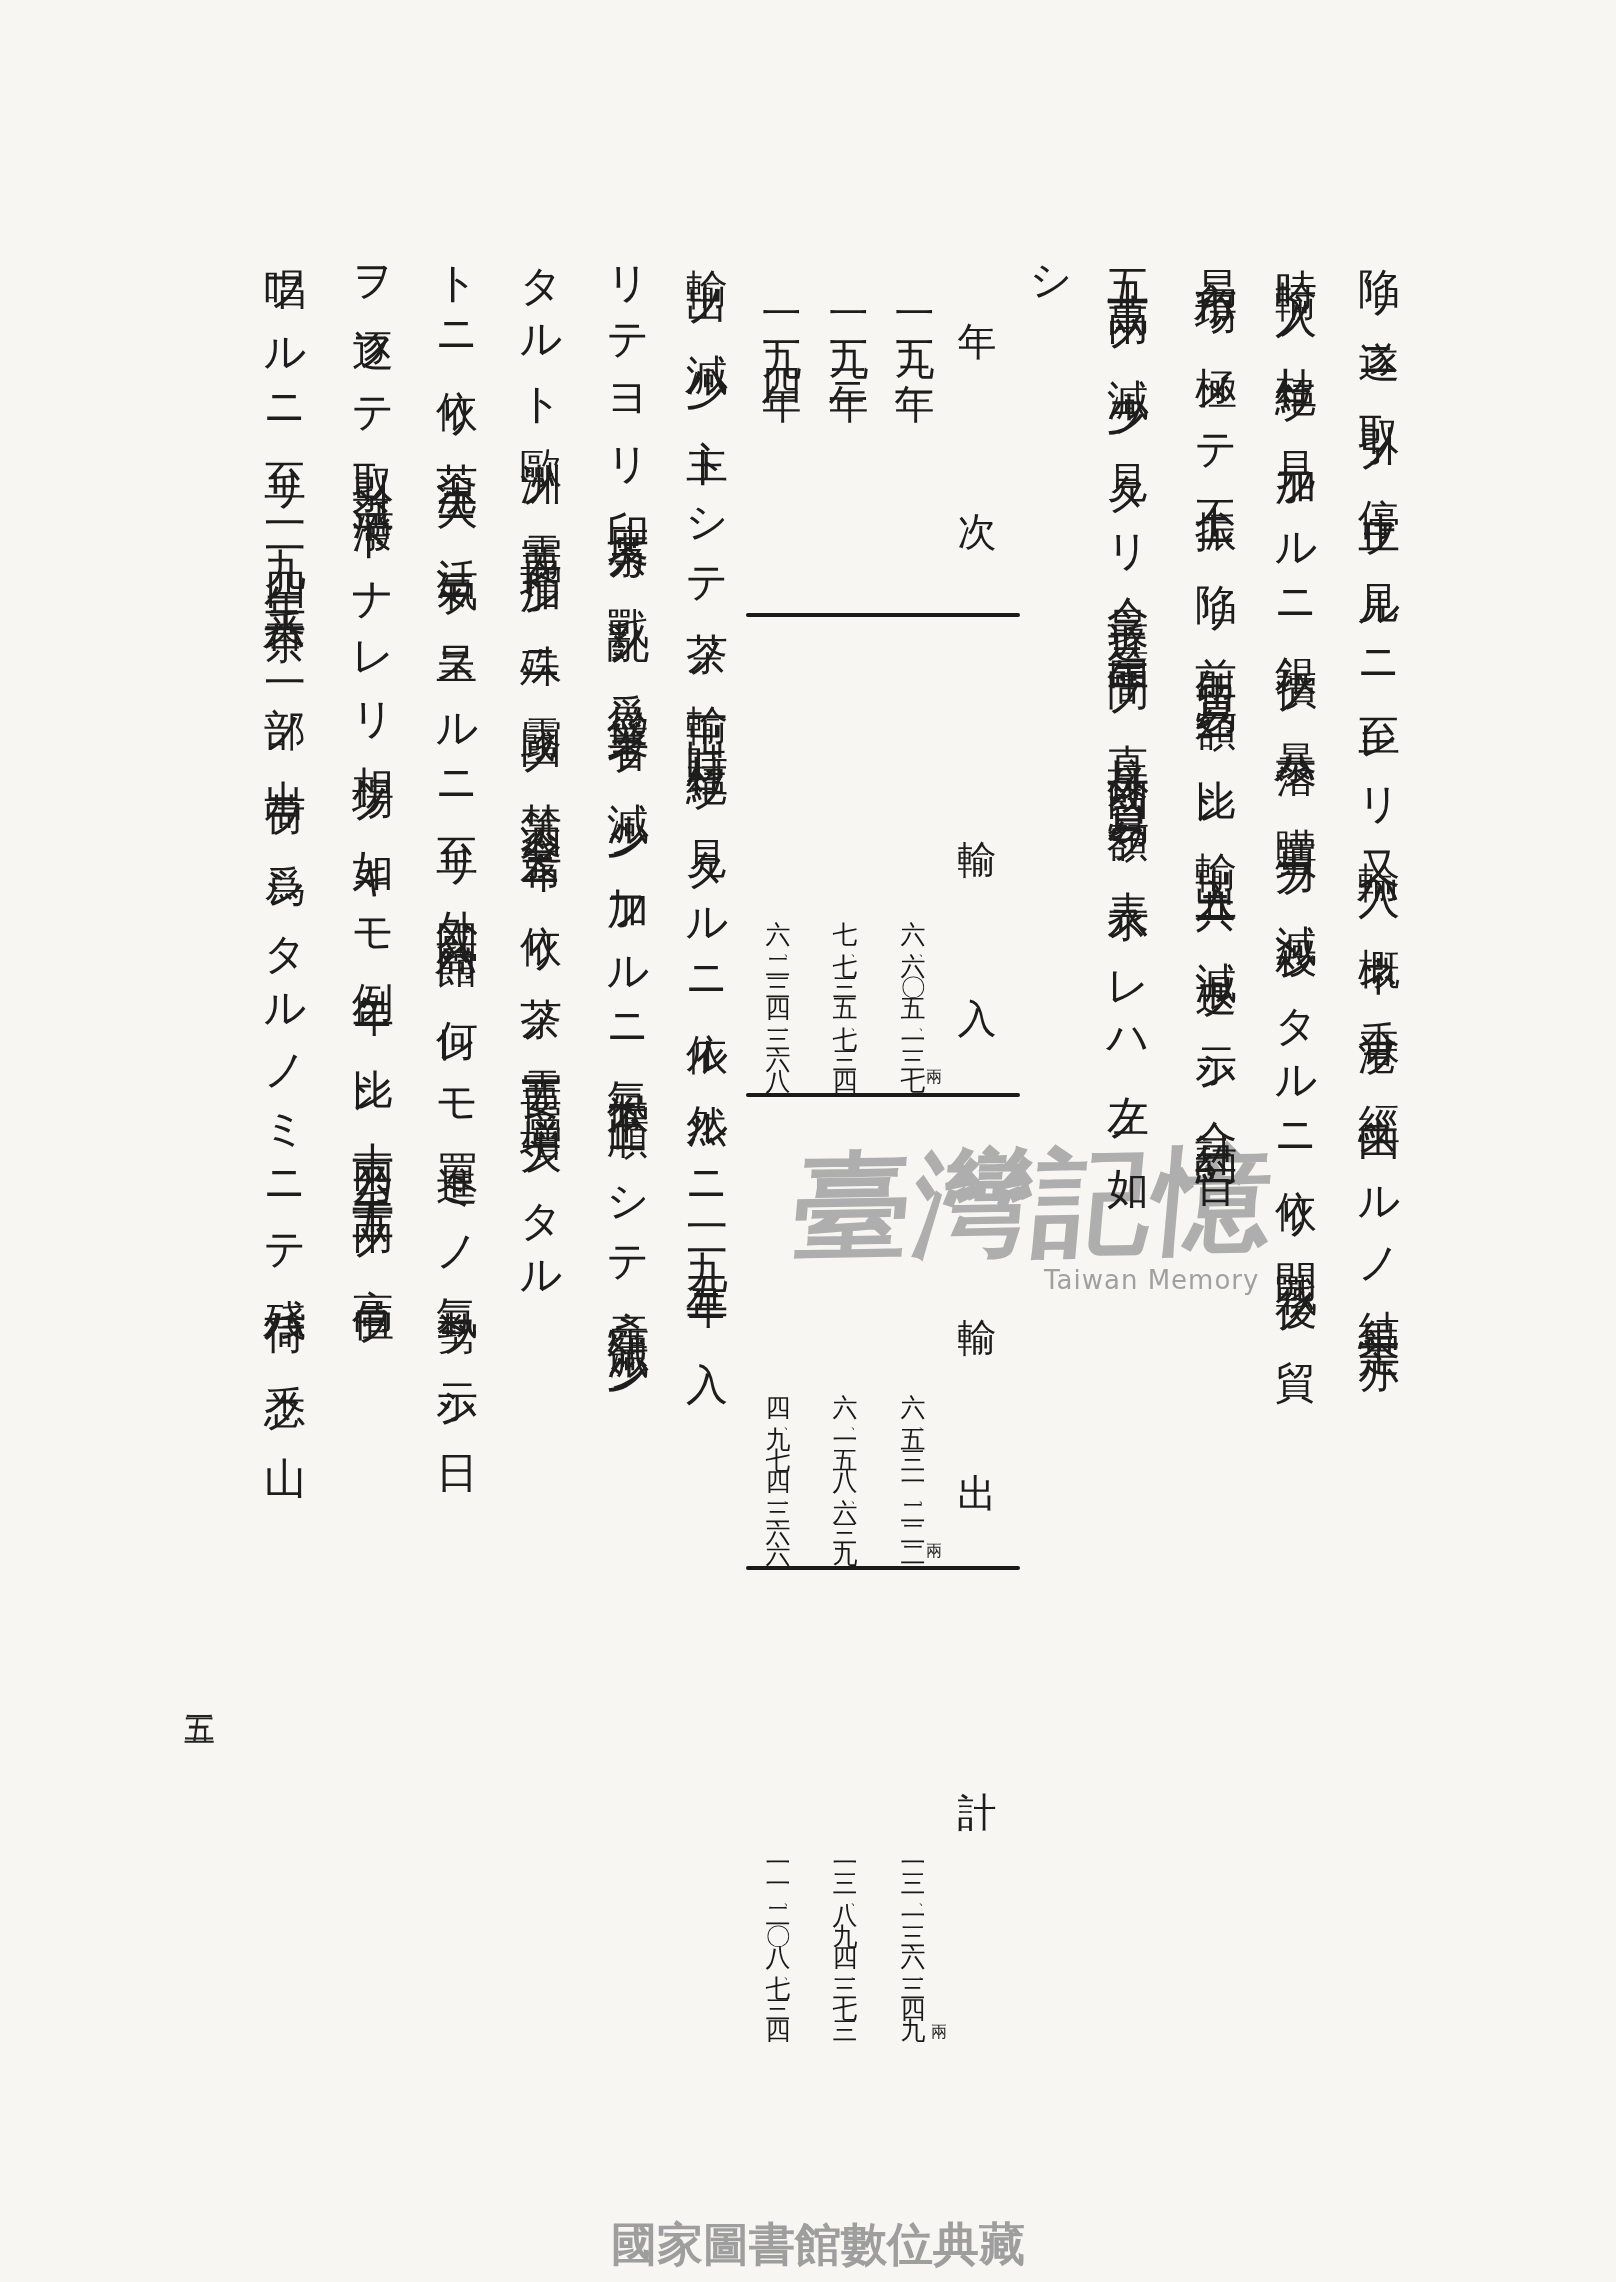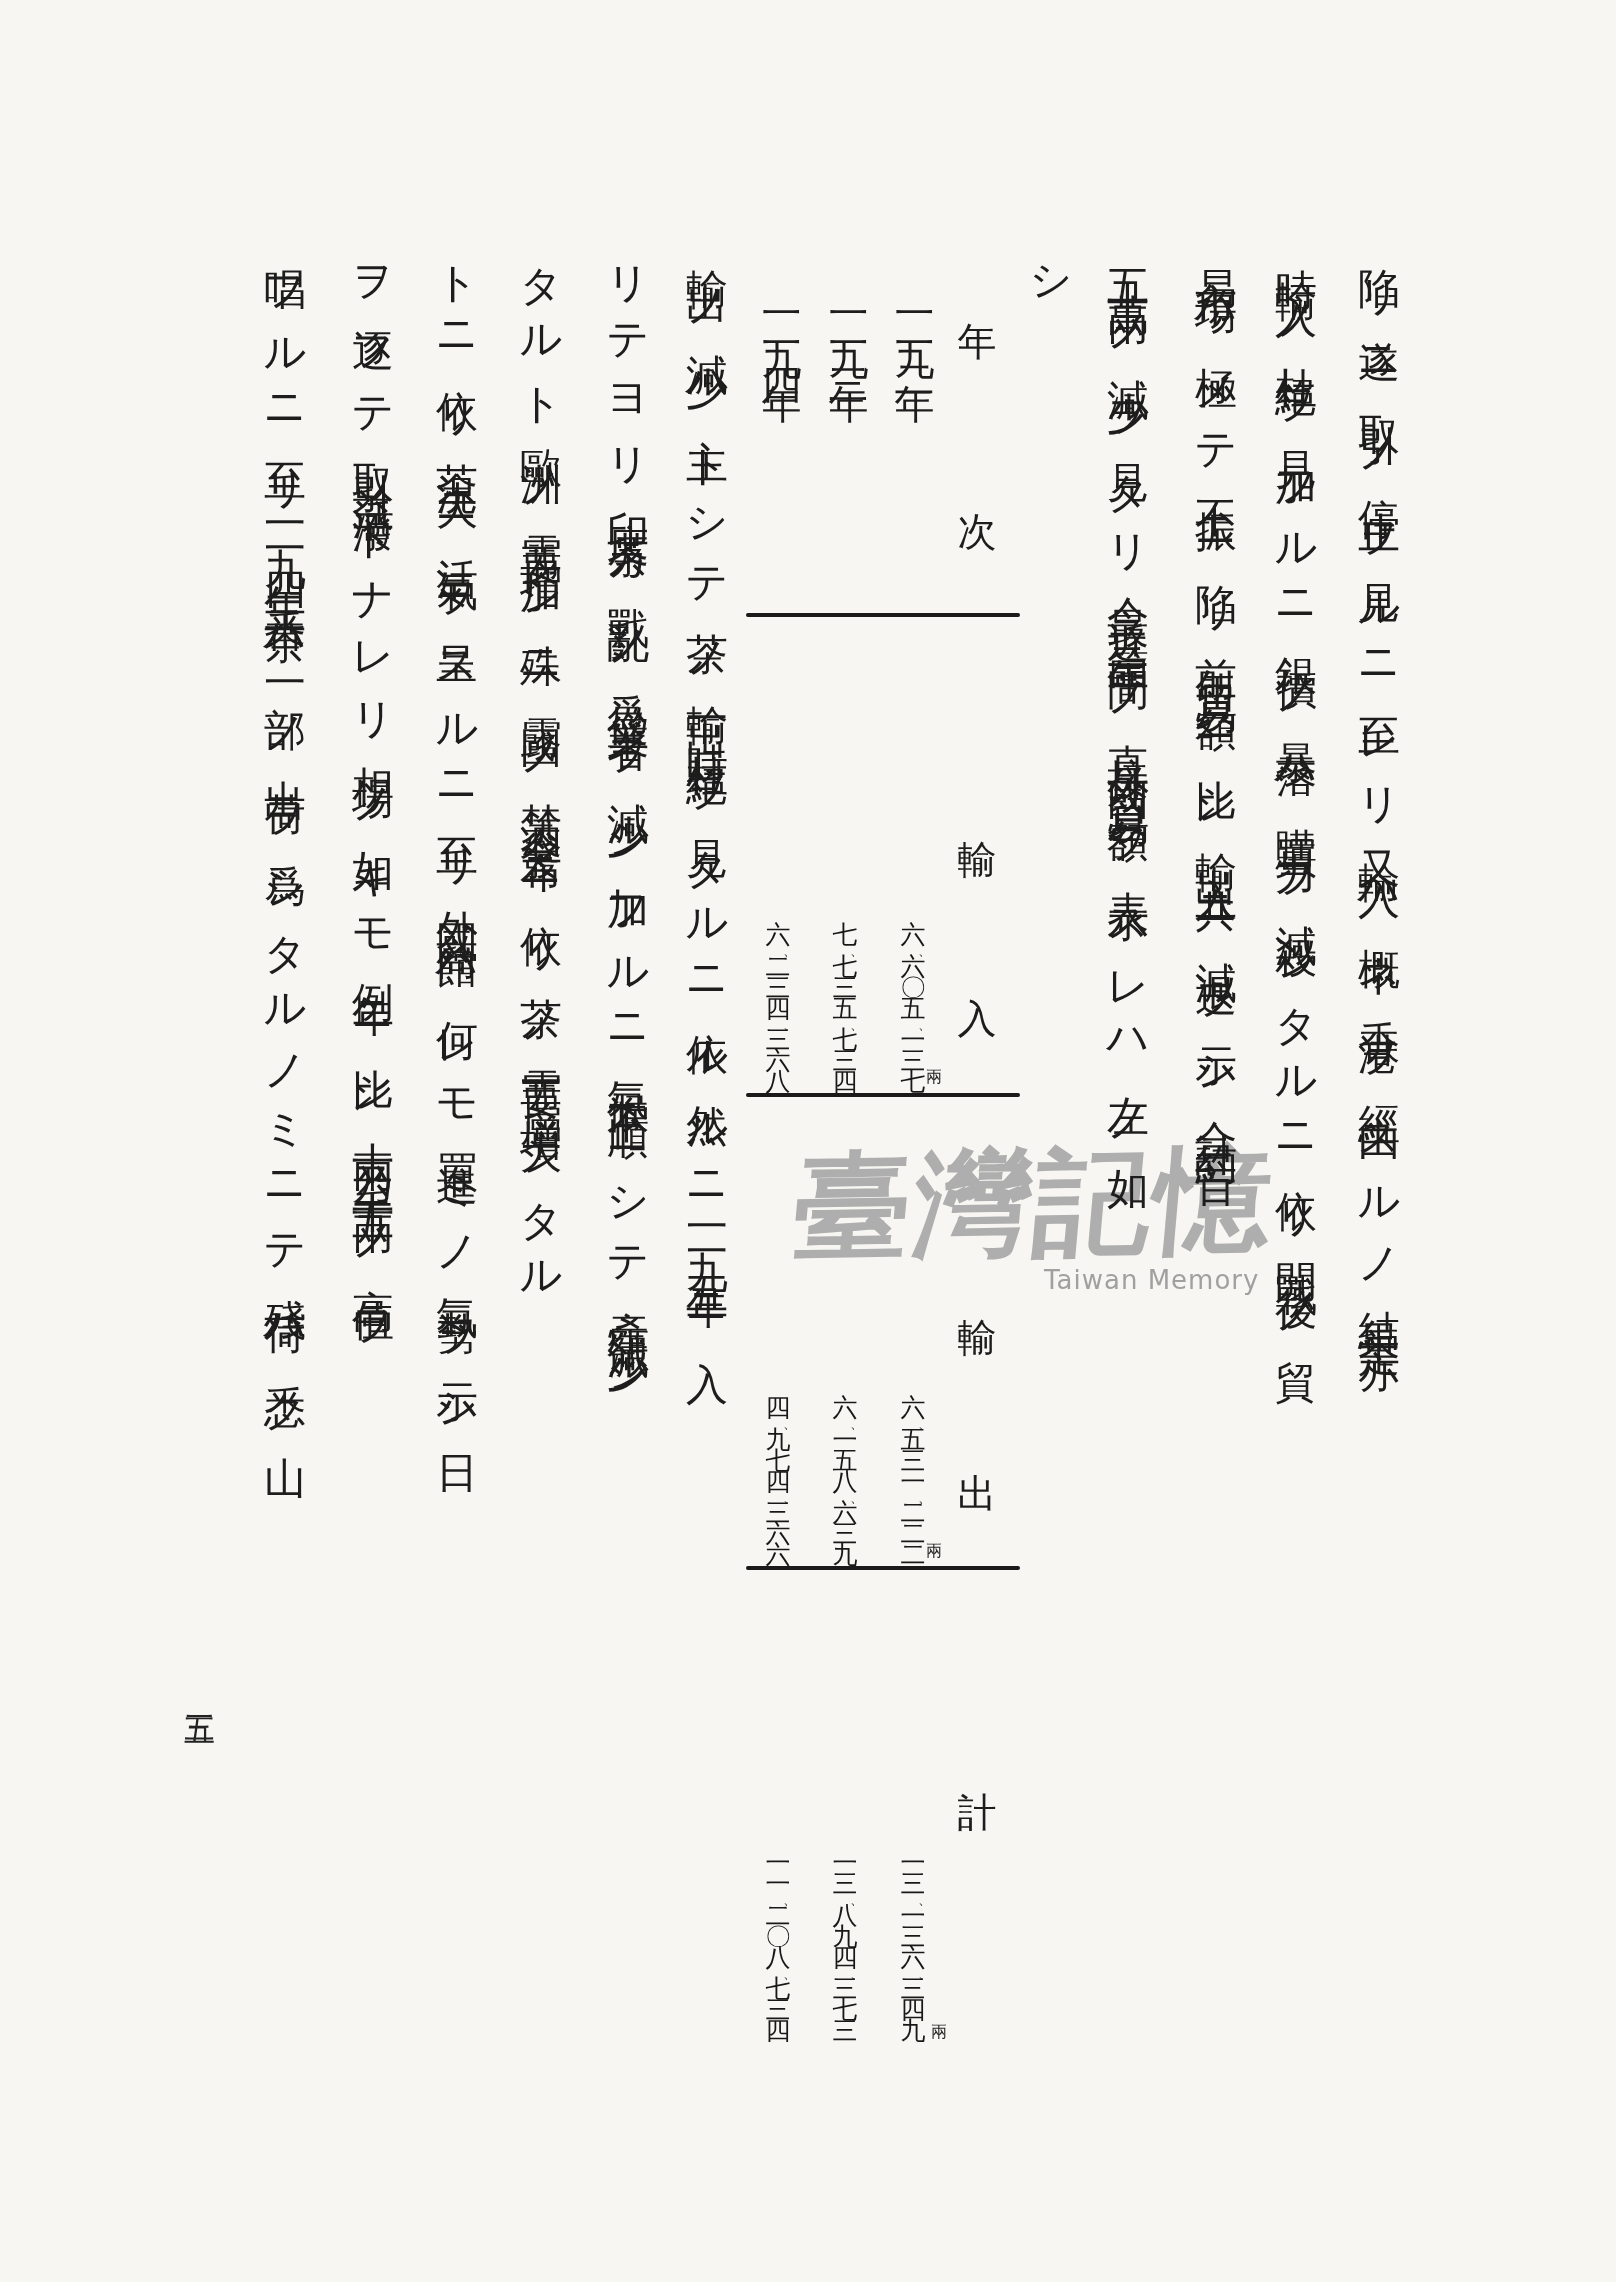--- a/index.html
+++ b/index.html
@@ -197,15 +197,16 @@
 
   <div class="vcol ink" style="left:683px">輸出ノ減少ハ主トシテ茶ノ輸出一時杜絕ヲ見タルニ依ル然ルニ一九一五年ニ入</div>
   <div class="vcol ink" style="left:604px">リテヨリ印度茶カ戰亂ノ爲從業者ヲ減少シ加フルニ氣候不順ニシテ產額減少シ</div>
   <div class="vcol ink" style="left:517px">タルト歐洲ノ需要增加シ殊ニ露國ノ禁酒令發布ニ依リ茶ノ需要一層增大シタル</div>
   <div class="vcol ink" style="left:433px">トニ依リ茶況大ニ活氣ヲ呈スルニ至リ外國商館ハ何レモ買進ミノ氣勢ヲ示シ日</div>
   <div class="vcol ink" style="left:349px">ヲ逐フテ取引益活潑トナレリ相場ノ如キモ例年ニ比シ十兩乃至十五兩ノ高值ヲ</div>
   <div class="vcol ink" style="left:261px">唱フルニ至リ一九一四年三番茶ハ一部ノ出荷ヲ爲シタルノミニテ殘荷ハ悉ク山</div>
 
   <div class="pagenum ink">五三</div>
 
+  <div class="footer-stamp">國家圖書館數位典藏</div>
 
 </div>
 
 
 </body></html>

